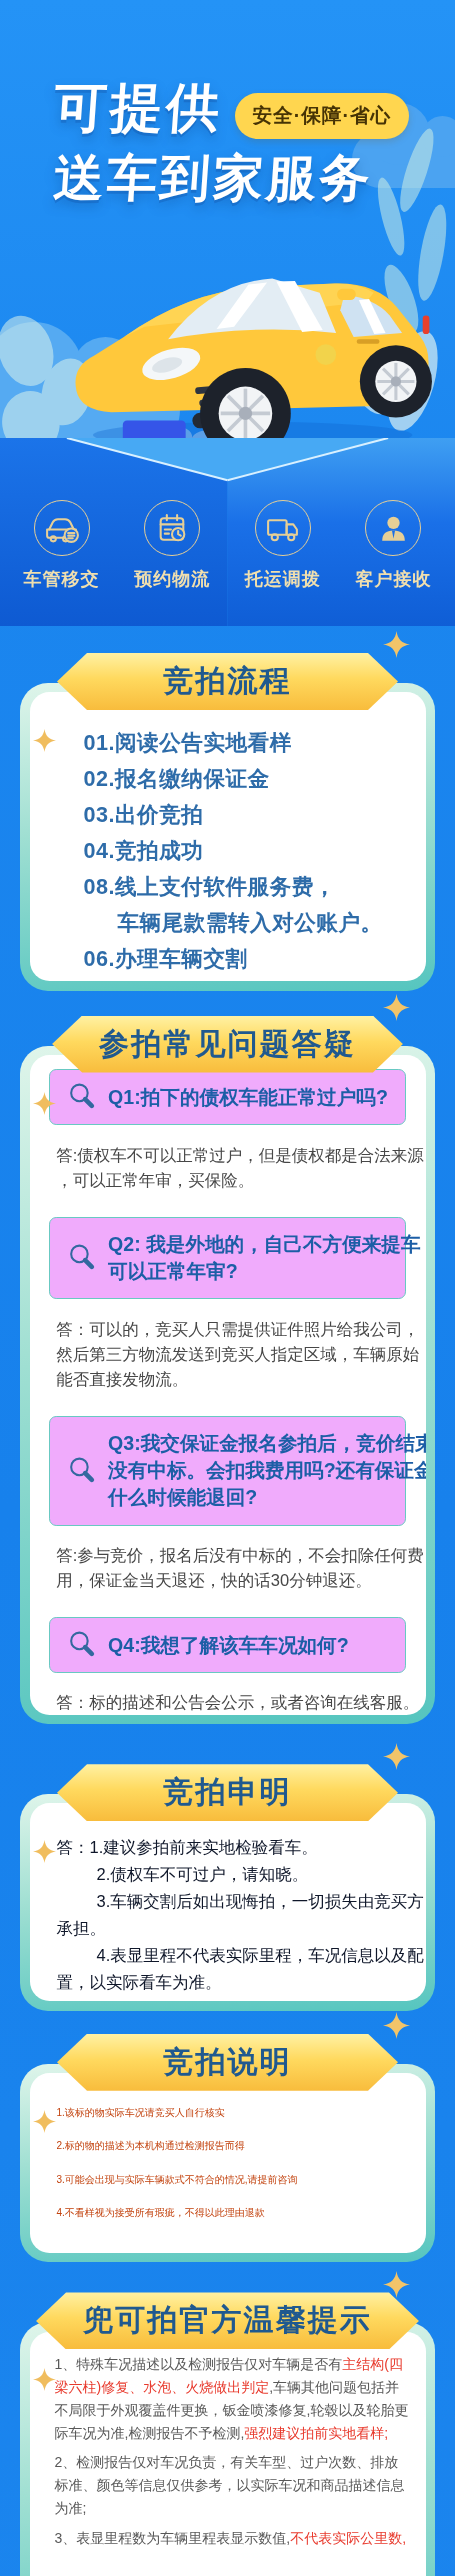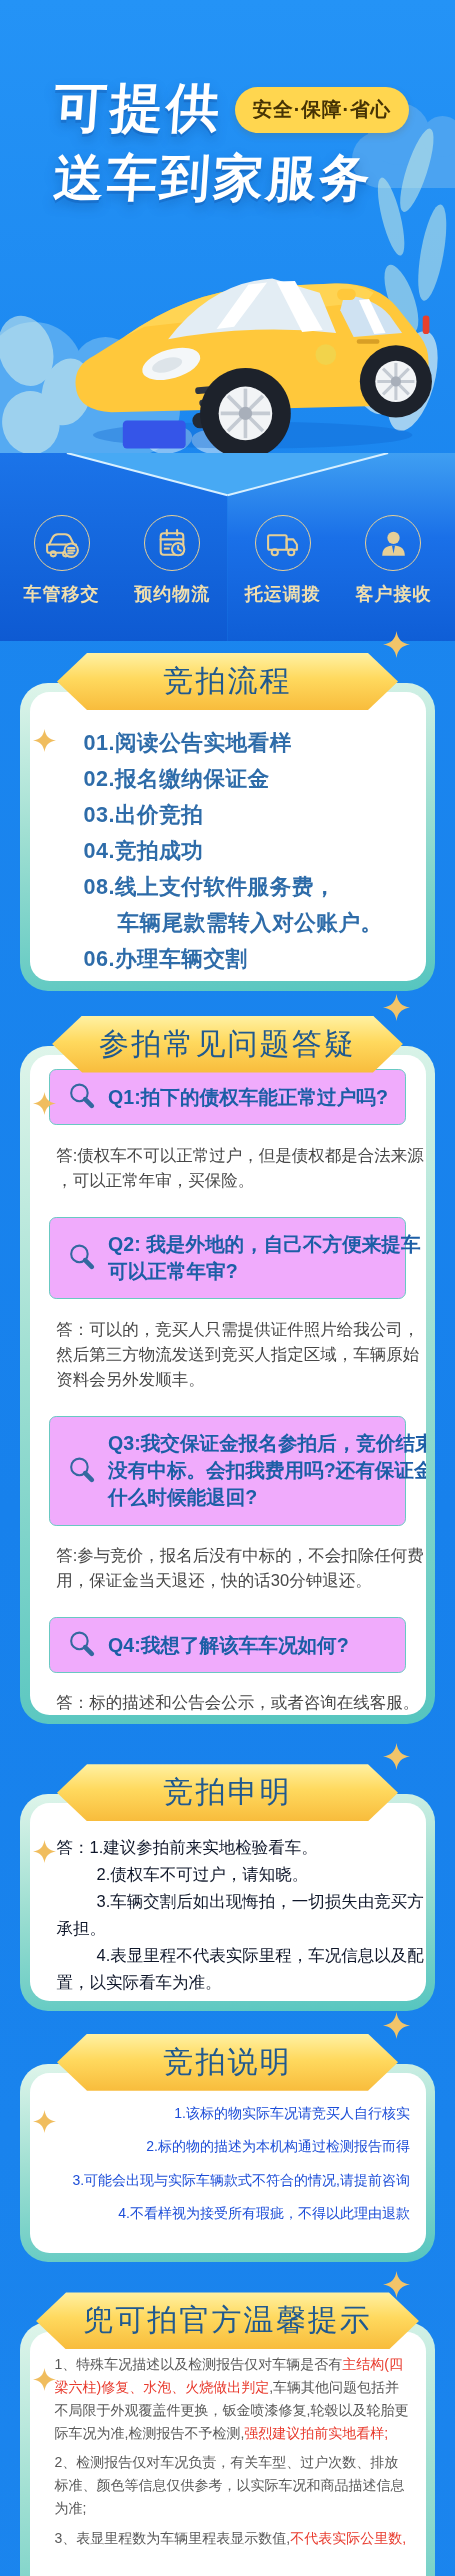--- a/index.html
+++ b/index.html
@@ -14,41 +14,41 @@
   .cloud-bl:before{width:98px;height:98px;left:20.6px;top:-41px;}
   .cloud-bl:after{width:67px;height:67px;left:108px;top:-26px;}
   .cloud-r{right:-26px;top:131px;width:129px;height:57px;background:#4ba3f1;}
   .cloud-r:before{width:62px;height:62px;left:15.5px;top:-28px;}
   .cloud-r:after{width:41px;height:41px;left:70px;top:-15.5px;}
   .hero-title{position:absolute;left:54px;color:#ffffff;font-weight:900;
               letter-spacing:3.1px;transform:skewX(-4deg);
               text-shadow:0 3.1px 0.5px rgba(15,76,158,.30),0 6.2px 11.3px rgba(10,60,130,.35);}
   .hero-title.l1{top:73px;font-size:53px;}
   .hero-title.l2{top:145px;font-size:50px;}
-  .hero-badge{position:absolute;left:235px;top:87px;background:#ffd64f;color:#463305;
+  .hero-badge{position:absolute;left:235px;top:93px;background:#ffd64f;color:#463305;
               font-size:19.6px;font-weight:bold;padding:9.3px 17.5px;border-radius:24px;
               letter-spacing:1px;box-shadow:0 3.1px 7.2px rgba(120,80,0,.18);}
   .car-wrap{position:absolute;left:62px;top:204px;width:371px;height:258px;}
   .plant{position:absolute;opacity:.55;}
   
-  .band{position:absolute;top:453px;left:0;width:455px;height:188px;}
+  .band{position:absolute;top:438px;left:0;width:455px;height:188px;}
   .band svg.bg{position:absolute;left:0;top:0;}
   .services{position:absolute;left:0;top:62px;width:455px;display:flex;justify-content:space-evenly;}
   .service{width:98px;display:flex;flex-direction:column;align-items:center;}
   .icon-circle{width:54px;height:54px;border:1.5px solid #e6cf96;border-radius:50%;
                display:flex;align-items:center;justify-content:center;}
   .service-label{margin-top:11.3px;font-size:18px;font-weight:bold;color:#f0dfae;letter-spacing:1px;}
   
   .sections{position:absolute;top:641px;left:0;width:455px;}
   .sec{position:relative;}
   .banner{position:relative;z-index:3;width:fit-content;min-width:247px;margin:0 auto;height:57px;
           padding:0 47px;display:flex;align-items:center;justify-content:center;
           background:linear-gradient(180deg,#fff1a3 0%,#ffd95e 45%,#f8bc3c 100%);
           clip-path:polygon(0 50%,30px 0,calc(100% - 30px) 0,100% 50%,calc(100% - 30px) 100%,30px 100%);}
-  .banner-title{font-size:30px;font-weight:400;color:#20598f;letter-spacing:2.1px;white-space:nowrap;}
+  .banner-title{font-size:30px;font-weight:700;color:#20598f;letter-spacing:2.1px;white-space:nowrap;}
   .card{position:relative;z-index:1;width:396px;margin:-27px auto 0;border-radius:28px;padding:9.3px;
         background:linear-gradient(175deg,#dff5ea 0%,#9fdfd2 45%,#55c5bf 100%);}
   .card-inner{background:#ffffff;border-radius:19.6px;overflow:hidden;}
   .sparkle{position:absolute;z-index:4;}
   .sp-r{right:45px;top:-21.6px;}
   .sp-l{left:33px;top:76px;}
   
   .steps-inner{height:289px;padding:33px 20.6px 0 54px;box-sizing:border-box;}
   .step{font-size:21.6px;font-weight:bold;color:#2e6ca9;line-height:36px;letter-spacing:0.5px;white-space:nowrap;}
   .step.cont{padding-left:34px;}
@@ -59,21 +59,21 @@
   .q-box .mag{position:absolute;left:15.5px;top:50%;transform:translateY(-50%);}
   .q-line{font-size:19.6px;font-weight:800;color:#1c5ea6;line-height:27px;white-space:nowrap;}
   .answer{margin:17.5px 0 24px 7.2px;}
   .a-line{font-size:16.5px;color:#474747;line-height:25px;white-space:nowrap;}
   
   .stm-inner{height:198px;padding:31px 15.5px 0 27px;box-sizing:border-box;}
   .stm-line{font-size:16.5px;color:#0f172a;line-height:27px;white-space:nowrap;}
   .stm-line.ind{padding-left:40px;}
   
   .ins-inner{height:180px;padding:28px 15.5px 0 27px;box-sizing:border-box;}
-  .ins-line{font-size:14px;color:#1d4ed8;line-height:24px;margin-bottom:9.3px;white-space:nowrap;text-align:right;}
+  .ins-line{font-size:10px;color:#c2410c;line-height:24px;margin-bottom:9.3px;white-space:nowrap;}
   
   .tip-inner{height:340px;padding:21.6px 15.5px 0 25px;box-sizing:border-box;}
   .tip-line{font-size:14px;color:#585858;line-height:23px;white-space:nowrap;}
   .tip-gap{height:6.2px;}
   .red{color:#e8392c;}
 </style>
 </head>
 <body>
 
 <div class="page">
@@ -310,21 +310,21 @@
                   <circle cx="26" cy="25" r="16"></circle>
                   <line x1="37" y1="37" x2="50" y2="50" stroke-width="9"></line>
                 </svg>
             </span>
             <div class="q-line">Q2: 我是外地的，自己不方便来提车，</div>
             <div class="q-line">可以正常年审?</div>
           </div>
           <div class="answer">
             <div class="a-line">答：可以的，竞买人只需提供证件照片给我公司，</div>
             <div class="a-line">然后第三方物流发送到竞买人指定区域，车辆原始</div>
-            <div class="a-line">资料会另外发顺丰。</div>
+            <div class="a-line">能否直接发物流。</div>
           </div>
 
           <div class="q-box">
             <span class="mag">
               <svg width="32" height="32" viewBox="0 0 62 62" fill="none" stroke="#33689f" stroke-width="4" stroke-linecap="round">
                   <circle cx="26" cy="25" r="16"></circle>
                   <line x1="37" y1="37" x2="50" y2="50" stroke-width="9"></line>
                 </svg>
             </span>
             <div class="q-line">Q3:我交保证金报名参拍后，竞价结束</div>

